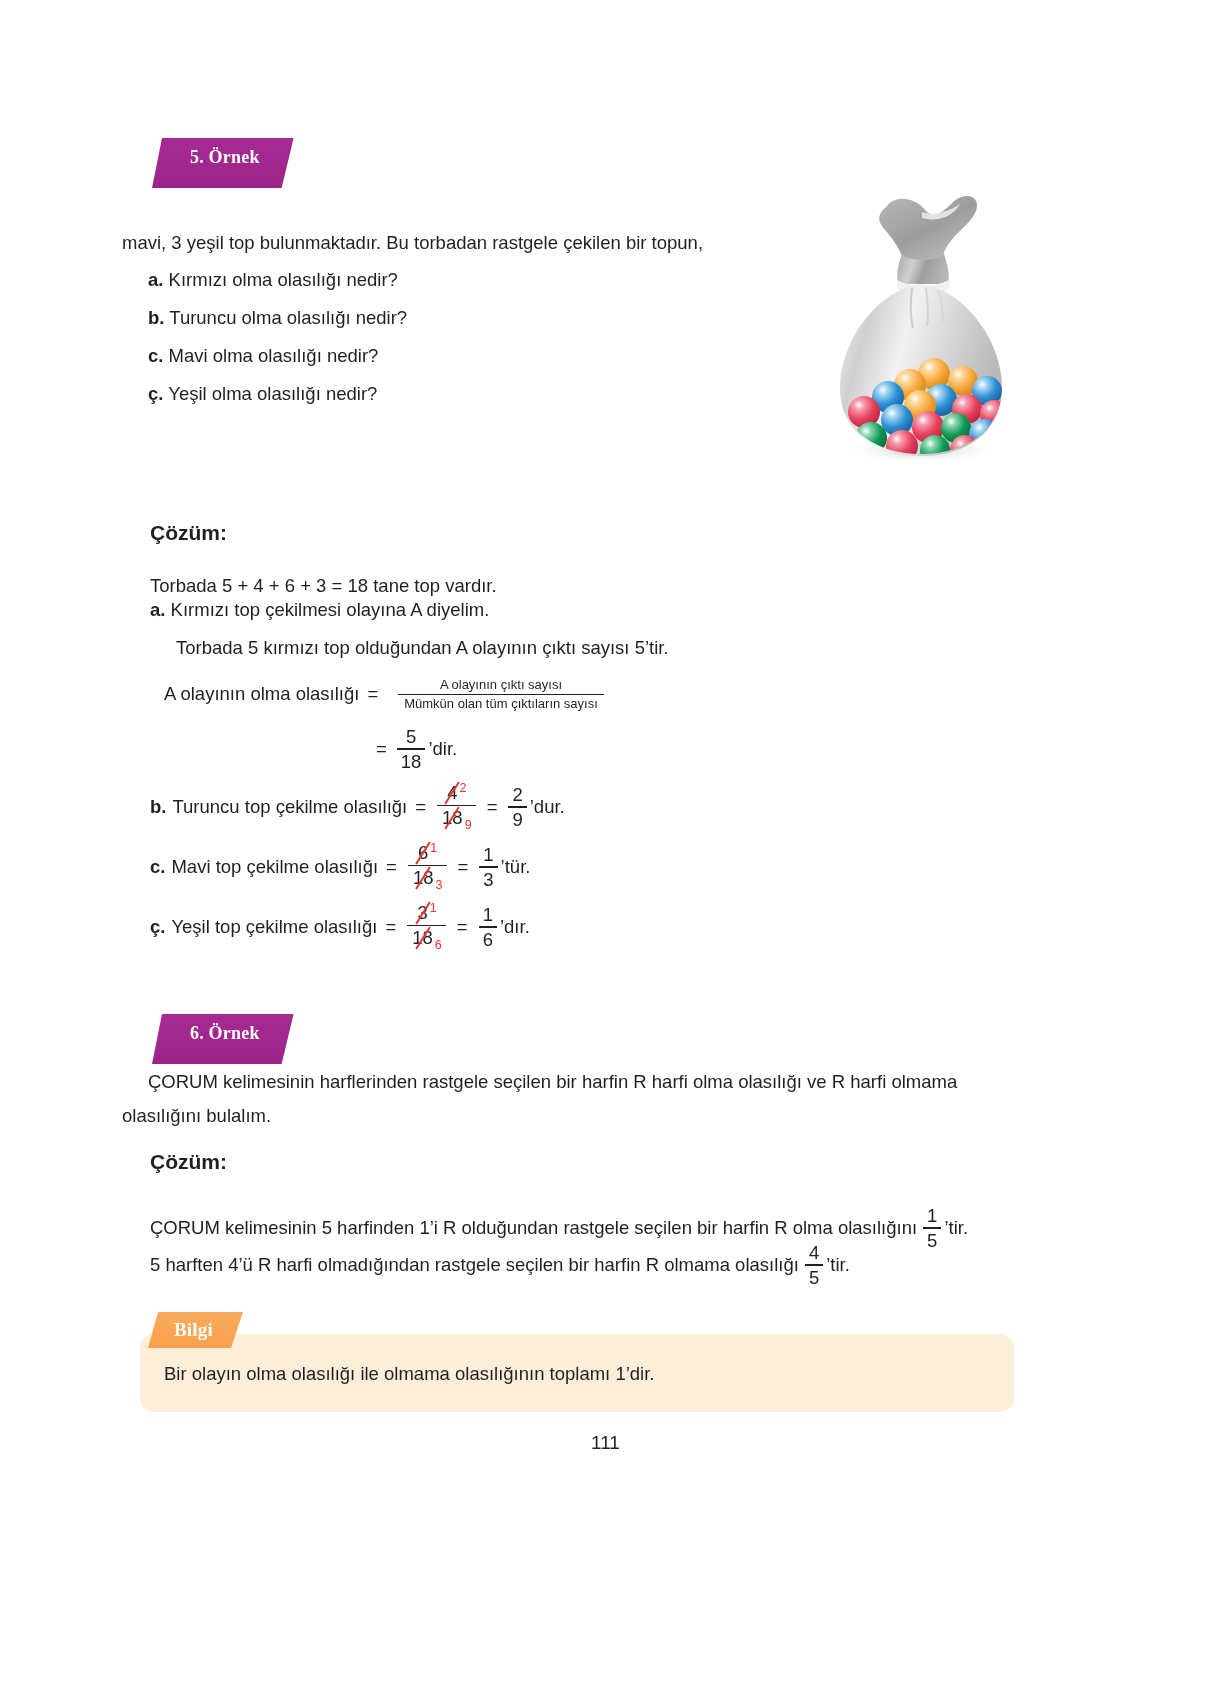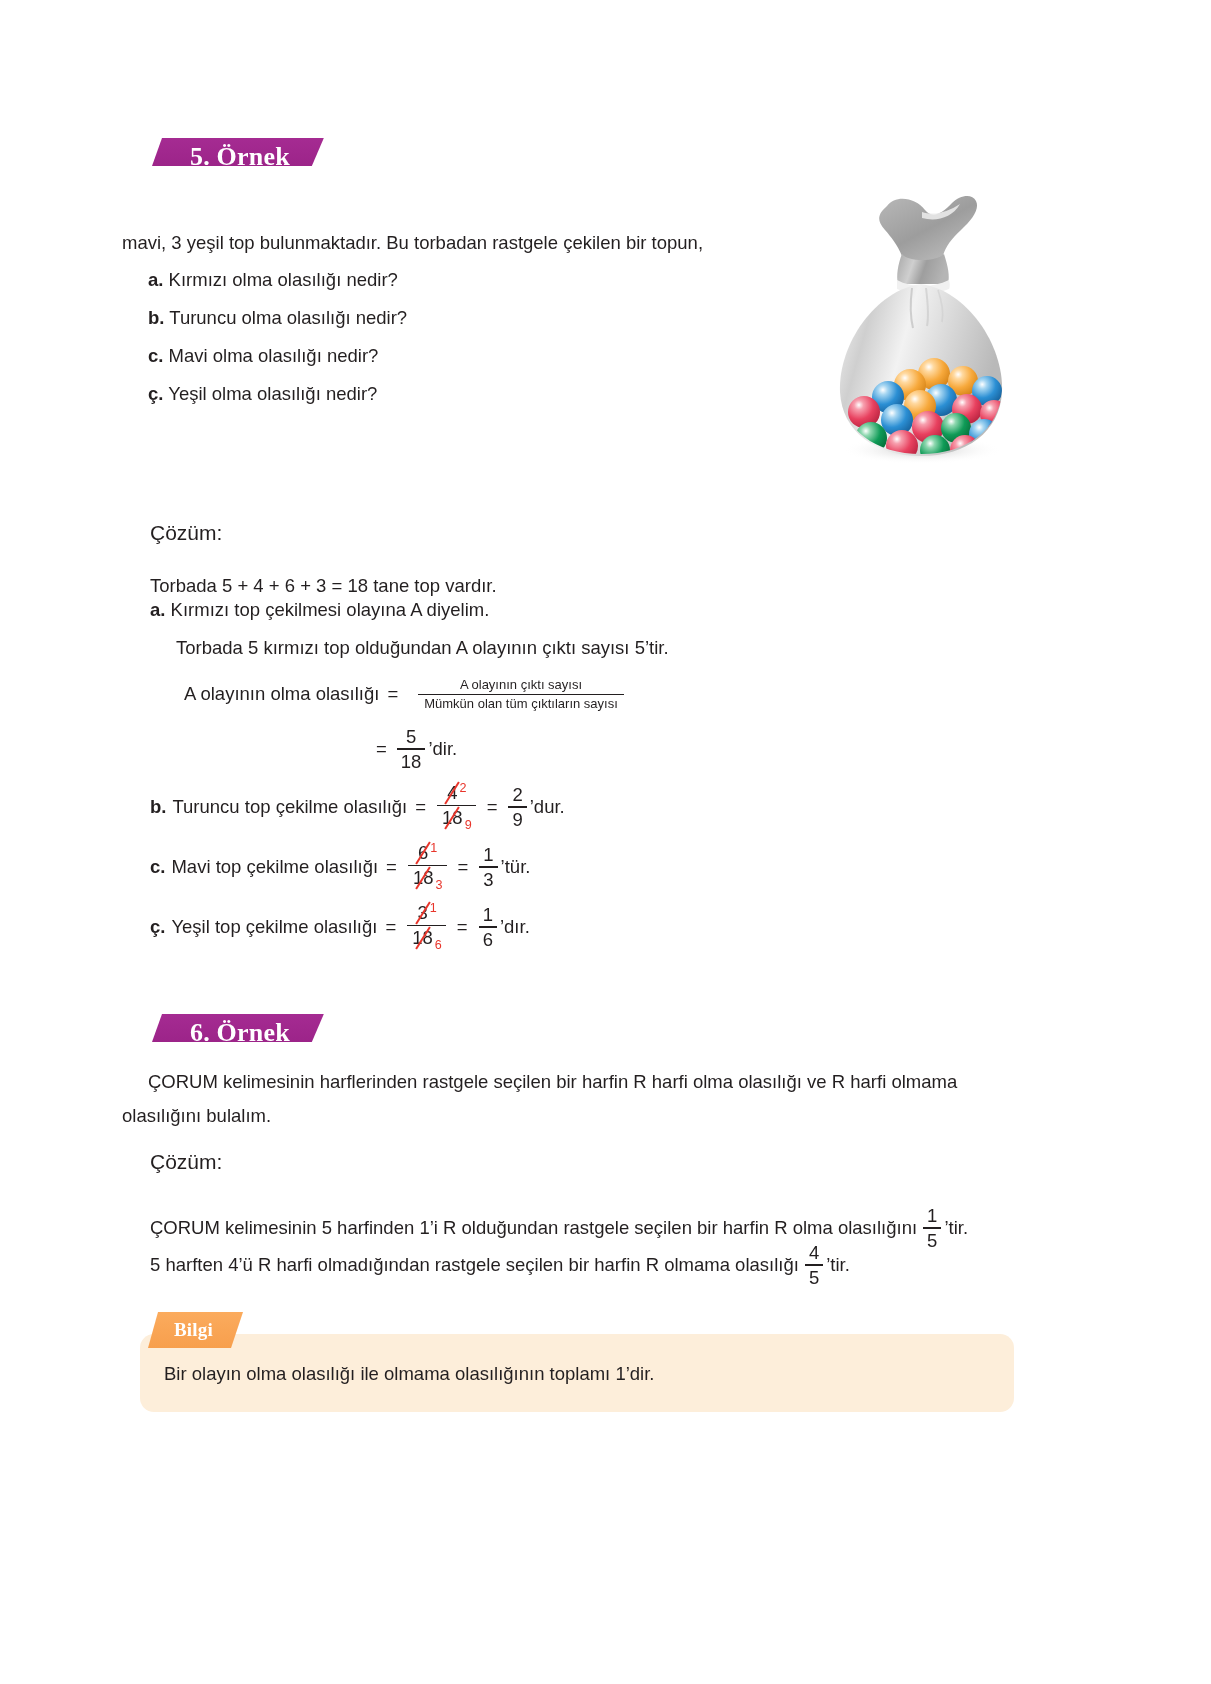--- a/index.html
+++ b/index.html
@@ -24,28 +24,28 @@
   }
 
   
   .ribbon-wrap {
     position: absolute;
     height: 40px;
   }
   .ribbon {
     position: relative;
     display: inline-block;
-    height: 28px;
+    height: 50px;
     padding: 0 34px 0 38px;
     background: #a32a8f;
     background: linear-gradient(180deg, #a52b92 0%, #9c2489 100%);
     color: #ffffff;
     font-family: "Liberation Serif", serif;
     font-weight: 700;
-    font-size: 26px;
+    font-size: 18px;
     line-height: 38px;
     letter-spacing: .2px;
     -webkit-clip-path: polygon(10px 0, 100% 0, calc(100% - 12px) 100%, 0 100%);
     clip-path: polygon(10px 0, 100% 0, calc(100% - 12px) 100%, 0 100%);
   }
   .ribbon-shadow {
     position: absolute;
     left: 8px;
     top: 7px;
     height: 38px;
@@ -68,21 +68,21 @@
   }
 
   
   .txt {
     position: absolute;
     font-size: 18.5px;
     line-height: 1.35;
     color: #231f20;
     white-space: nowrap;
   }
-  .bold { font-weight: 400; }
+  .bold { font-weight: 700; }
   .lbl { font-weight: 700; }
 
   
   .frac {
     display: inline-flex;
     flex-direction: column;
     align-items: center;
     justify-content: center;
     vertical-align: middle;
     position: relative;
@@ -294,21 +294,21 @@
 
   <div class="txt" style="left:150px; top:562px;margin-top:12px;">Torbada 5 + 4 + 6 + 3 = 18 tane top vardır.</div>
 
   <div class="txt" style="left:150px; top:598px;">
     <span class="lbl">a.</span>
     <span>Kırmızı top çekilmesi olayına A diyelim.</span>
   </div>
 
   <div class="txt" style="left:176px; top:636px;">Torbada 5 kırmızı top olduğundan A olayının çıktı sayısı 5’tir.</div>
 
-  <div class="eqline" style="left:184px; top:678px;">
+  <div class="eqline" style="left:164px; top:678px;">
     <span>A olayının olma olasılığı</span>
     <span class="eq">=</span>
     <span class="frac words">
       <span class="num">A  olayının  çıktı  sayısı</span>
       <span class="bar"></span>
       <span class="den">Mümkün  olan  tüm  çıktıların  sayısı</span>
     </span>
   </div>
 
   <div class="eqline" style="left:376px; top:727px;">
@@ -435,14 +435,15 @@
     <span>’tir.</span>
   </div>
 
   <div class="bilgi-box" style="left:140px; top:1334px; width:874px; height:78px;"></div>
   <div class="ribbon-wrap orange" style="left:148px; top:1312px;">
     <div class="ribbon-shadow"></div>
     <div class="ribbon">Bilgi</div>
   </div>
   <div class="txt" style="left:164px; top:1362px;">Bir olayın olma olasılığı ile olmama olasılığının toplamı 1’dir.</div>
 
+  <div class="pageno" style="left:0; top:1432px;">111</div>
 
 </div>
 
 </body></html>

